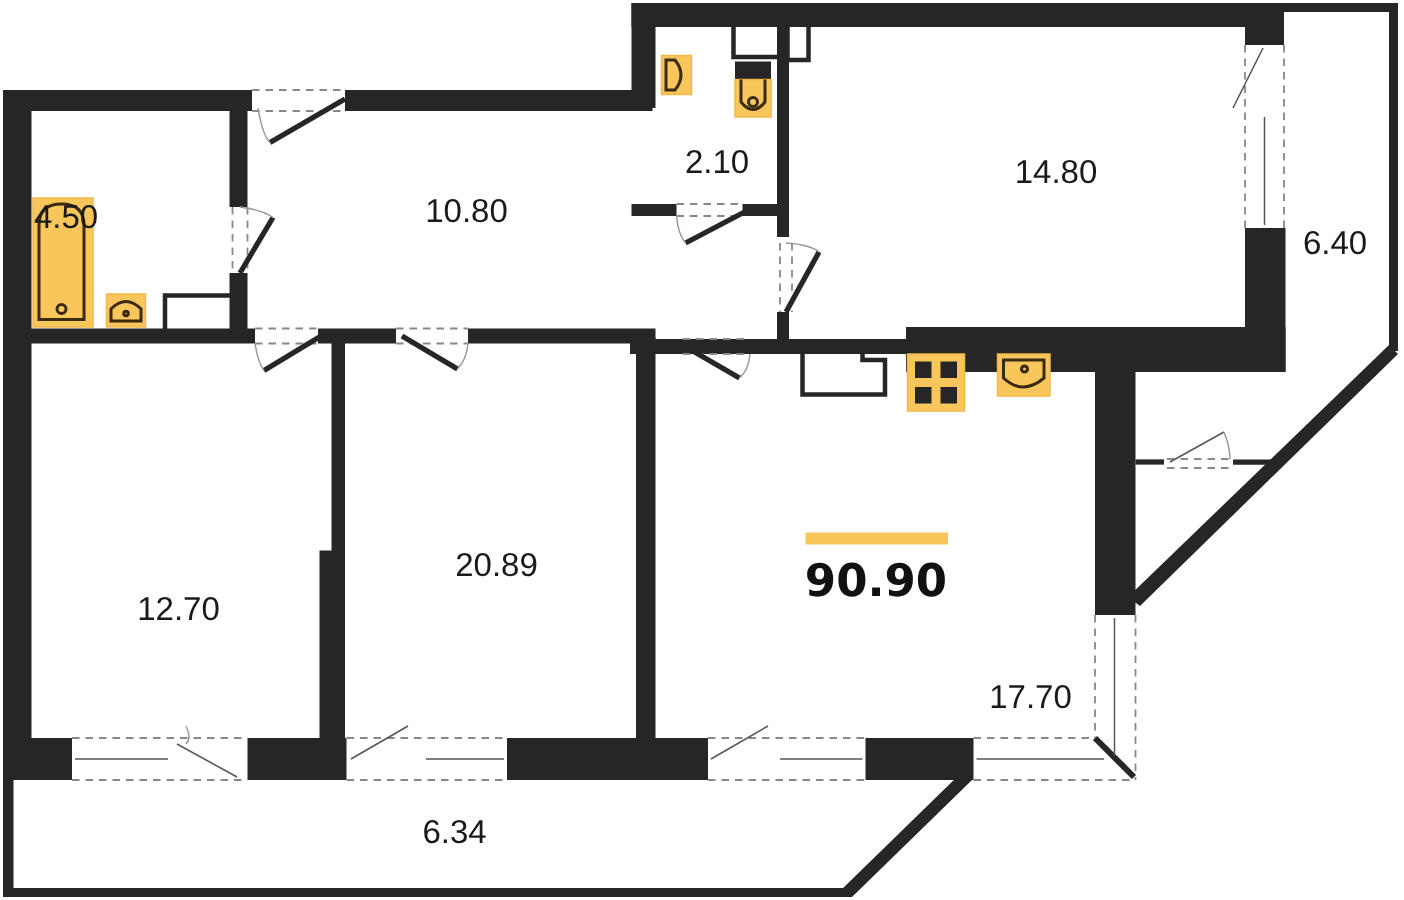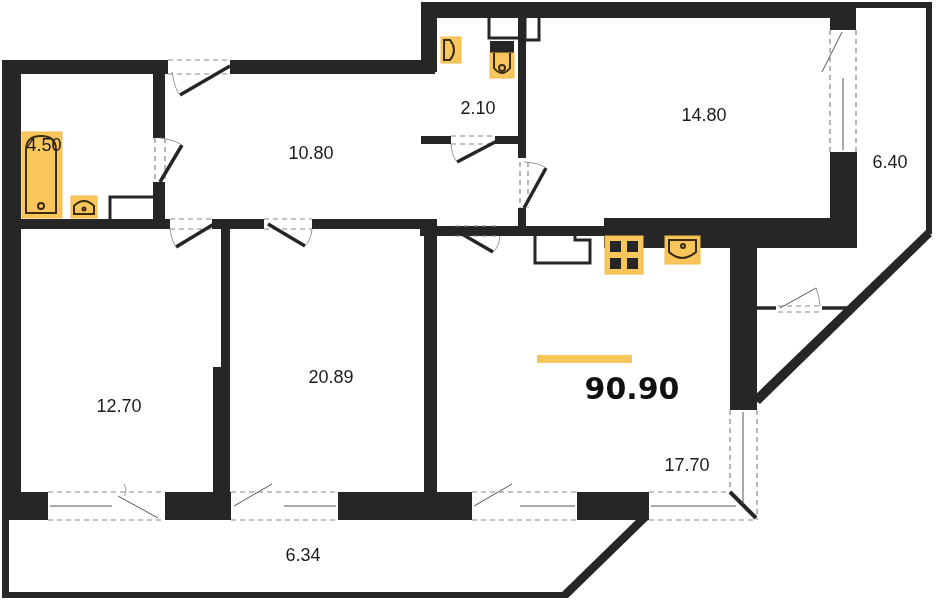--- a/index.html
+++ b/index.html
@@ -9,21 +9,21 @@
   .wline { stroke: #262626; fill: none; }
   .fixture { fill: #f9c65c; stroke: #f0b94a; stroke-width: 1; }
   .fx-line { fill: none; stroke: #3a2a10; stroke-width: 2; }
   .dash { stroke: #888; stroke-width: 1.2; stroke-dasharray: 5 4; fill: none; }
   .door { stroke: #262626; stroke-width: 3.5; fill: none; }
   .arc { stroke: #999; stroke-width: 1; fill: none; }
   .win { stroke: #555; stroke-width: 1; fill: none; }
   .label {
     position: absolute;
     font-family: "Liberation Sans", "DejaVu Sans", sans-serif;
-    font-size: 18px; color: #1a1a1a;
+    font-size: 22px; color: #1a1a1a;
     transform: translate(-50%, -50%);
     white-space: nowrap;
   }
   .total {
     position: absolute;
     font-family: "DejaVu Sans", "Liberation Sans", sans-serif;
     font-weight: bold; font-size: 30px; color: #111;
     transform: translate(-50%, -50%);
   }
   .total-bar { position: absolute; height: 8px; }
@@ -199,23 +199,23 @@
       <line class="dash" x1="649" y1="520" x2="756" y2="520"></line>
     <line class="win" x1="651" y1="506" x2="736" y2="506"></line>
 
     <line class="dash" x1="730" y1="410" x2="730" y2="492"></line>
       <line class="dash" x1="757" y1="410" x2="757" y2="520"></line>
     <line class="win" x1="743" y1="412" x2="743" y2="504"></line>
   </g>
 </svg>
 
 <div class="label" style="left:44px;top:145px;">4.50</div>
-<div class="label" style="left:311px;top:153px;">10.80</div>
+<div class="label" style="left:311px;top:141px;">10.80</div>
 <div class="label" style="left:478px;top:108px;">2.10</div>
 <div class="label" style="left:704px;top:115px;">14.80</div>
 <div class="label" style="left:890px;top:162px;text-align:right;">6.40</div>
 <div class="label" style="left:119px;top:374px;margin-top:32px;">12.70</div>
 <div class="label" style="left:331px;top:377px;">20.89</div>
 <div class="label" style="left:687px;top:465px;">17.70</div>
 <div class="label" style="left:303px;top:555px;">6.34</div>
 
 <div class="total-bar" style="left:537px;top:355px;width:95px;background:#f9c65c;"></div>
-<div class="total" style="left:584px;top:388px;margin-left:48px;">90.90</div>
+<div class="total" style="left:584px;top:388px;">90.90</div>
 
 </body></html>

